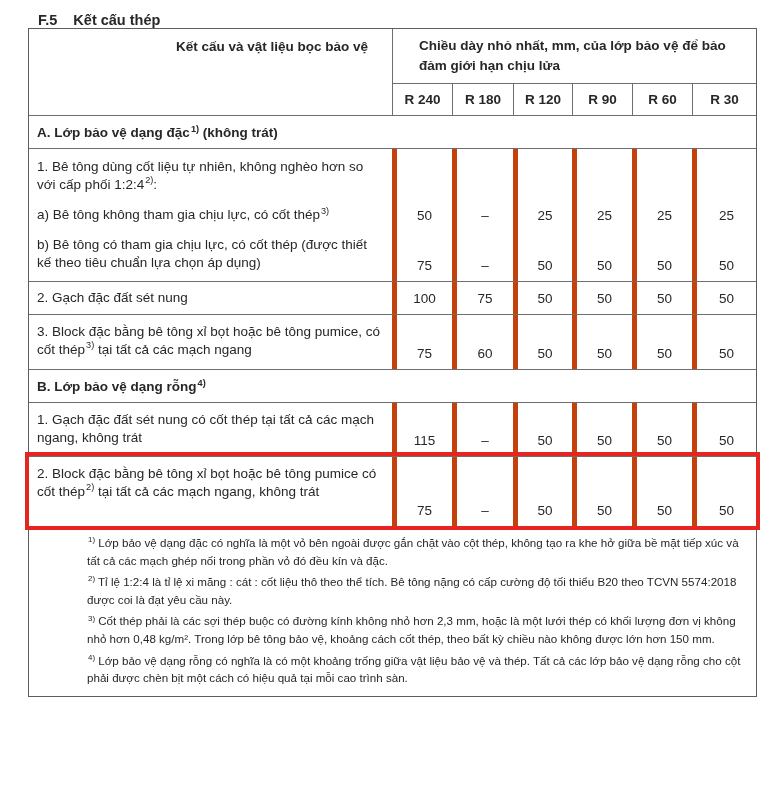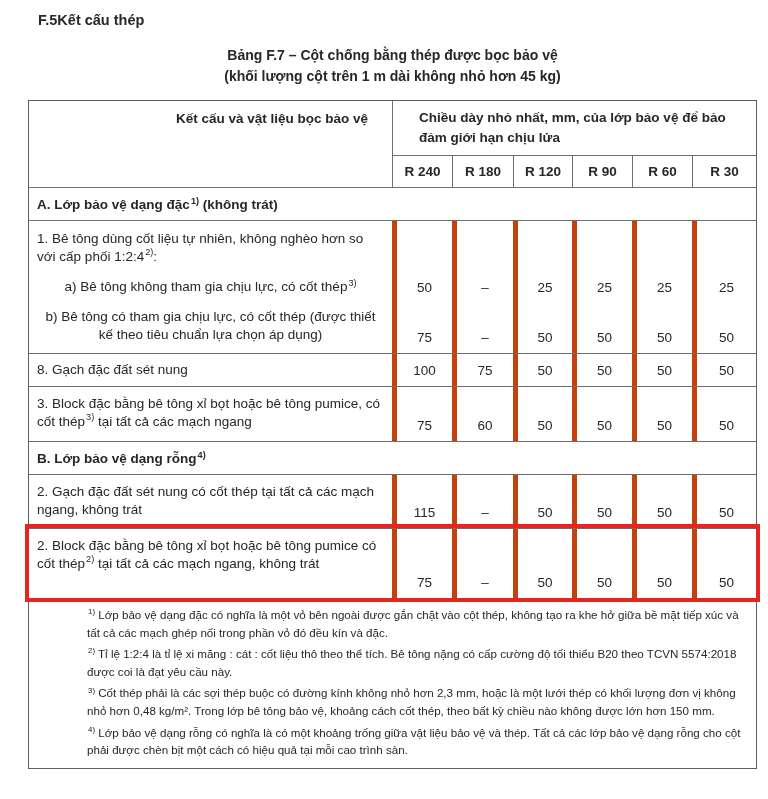--- a/index.html
+++ b/index.html
@@ -12,20 +12,21 @@
     overflow: hidden;
   }
   .page { padding-top: 12px; }
 
   
   .sec-heading {
     margin-left: 38px;
     font-size: 14.5px;
     font-weight: bold;
     display: flex;
+    gap: 16px;
   }
 
   
   .caption {
     width: 729px;
     margin: 17px 0 13px 28px;
     text-align: center;
     font-weight: bold;
     font-size: 14px;
     line-height: 1.5;
@@ -64,21 +65,21 @@
     border-left: 1px solid #6e6e6e;
     font-weight: bold;
     display: flex; align-items: center; justify-content: center;
   }
   .section-row {
     border-top: 1px solid #6e6e6e;
     font-weight: bold;
     padding: 9px 8px 8px 8px;
   }
   .row { border-top: 1px solid #6e6e6e; }
-  .row.no-top { border-top: none; text-align: center; }
+  .row.no-top { border-top: none; }
   .desc { padding: 8px 8px 6px 8px; line-height: 1.33; }
   .row-1 .desc  { min-height: 52px; padding-top: 9px; }
   .row-a .desc  { min-height: 30px; padding-top: 5px; }
   .row-bb .desc { min-height: 50px; padding-top: 5px; }
   .row-2 .desc  { min-height: 32px; padding-top: 7px; }
   .row-3 .desc  { min-height: 54px; }
   .row-b1 .desc { min-height: 53px; }
   .row-b2 .desc { min-height: 69px; }
   .val {
     border-left: 5px solid #c2410c;
@@ -111,24 +112,20 @@
 </head>
 <body>
 
 <div class="page">
 
   <div class="sec-heading">
     <span>F.5</span>
     <span>Kết cấu thép</span>
   </div>
 
-  <div class="caption">
-    <div>Bảng F.7 – Cột chống bằng thép được bọc bảo vệ</div>
-    <div>(khối lượng cột trên 1 m dài không nhỏ hơn 45 kg)</div>
-  </div>
 
   <div class="tbl">
 
     <div class="grid thead">
       <div class="th-left">Kết cấu và vật liệu bọc bảo vệ</div>
       <div class="th-span">Chiều dày nhỏ nhất, mm, của lớp bảo vệ để bảo đảm giới hạn chịu lửa</div>
       <div class="th-r">R 240</div>
       <div class="th-r">R 180</div>
       <div class="th-r">R 120</div>
       <div class="th-r">R 90</div>
@@ -164,21 +161,21 @@
       <div class="desc"><span>b) Bê tông có tham gia chịu lực, có cốt thép (được thiết kế theo tiêu chuẩn lựa chọn áp dụng)</span></div>
       <div class="val">75</div>
       <div class="val">–</div>
       <div class="val">50</div>
       <div class="val">50</div>
       <div class="val">50</div>
       <div class="val">50</div>
     </div>
 
     <div class="grid row row-2">
-      <div class="desc"><span>8. Gạch đặc đất sét nung</span></div>
+      <div class="desc"><span>2. Gạch đặc đất sét nung</span></div>
       <div class="val">100</div>
       <div class="val">75</div>
       <div class="val">50</div>
       <div class="val">50</div>
       <div class="val">50</div>
       <div class="val">50</div>
     </div>
 
     <div class="grid row row-3">
       <div class="desc"><span>3. Block đặc bằng bê tông xỉ bọt hoặc bê tông pumice, có cốt thép</span><sup>3)</sup><span> tại tất cả các mạch ngang</span></div>
@@ -188,21 +185,21 @@
       <div class="val">50</div>
       <div class="val">50</div>
       <div class="val">50</div>
     </div>
 
     <div class="section-row">
       <span>B. Lớp bảo vệ dạng rỗng</span><sup>4)</sup>
     </div>
 
     <div class="grid row row-b1">
-      <div class="desc"><span>2. Gạch đặc đất sét nung có cốt thép tại tất cả các mạch ngang, không trát</span></div>
+      <div class="desc"><span>1. Gạch đặc đất sét nung có cốt thép tại tất cả các mạch ngang, không trát</span></div>
       <div class="val">115</div>
       <div class="val">–</div>
       <div class="val">50</div>
       <div class="val">50</div>
       <div class="val">50</div>
       <div class="val">50</div>
     </div>
 
     <div class="grid row row-b2 highlight" style="outline-color: rgb(230, 36, 32);">
       <div class="desc"><span>2. Block đặc bằng bê tông xỉ bọt hoặc bê tông pumice có cốt thép</span><sup>2)</sup><span> tại tất cả các mạch ngang, không trát</span></div>

